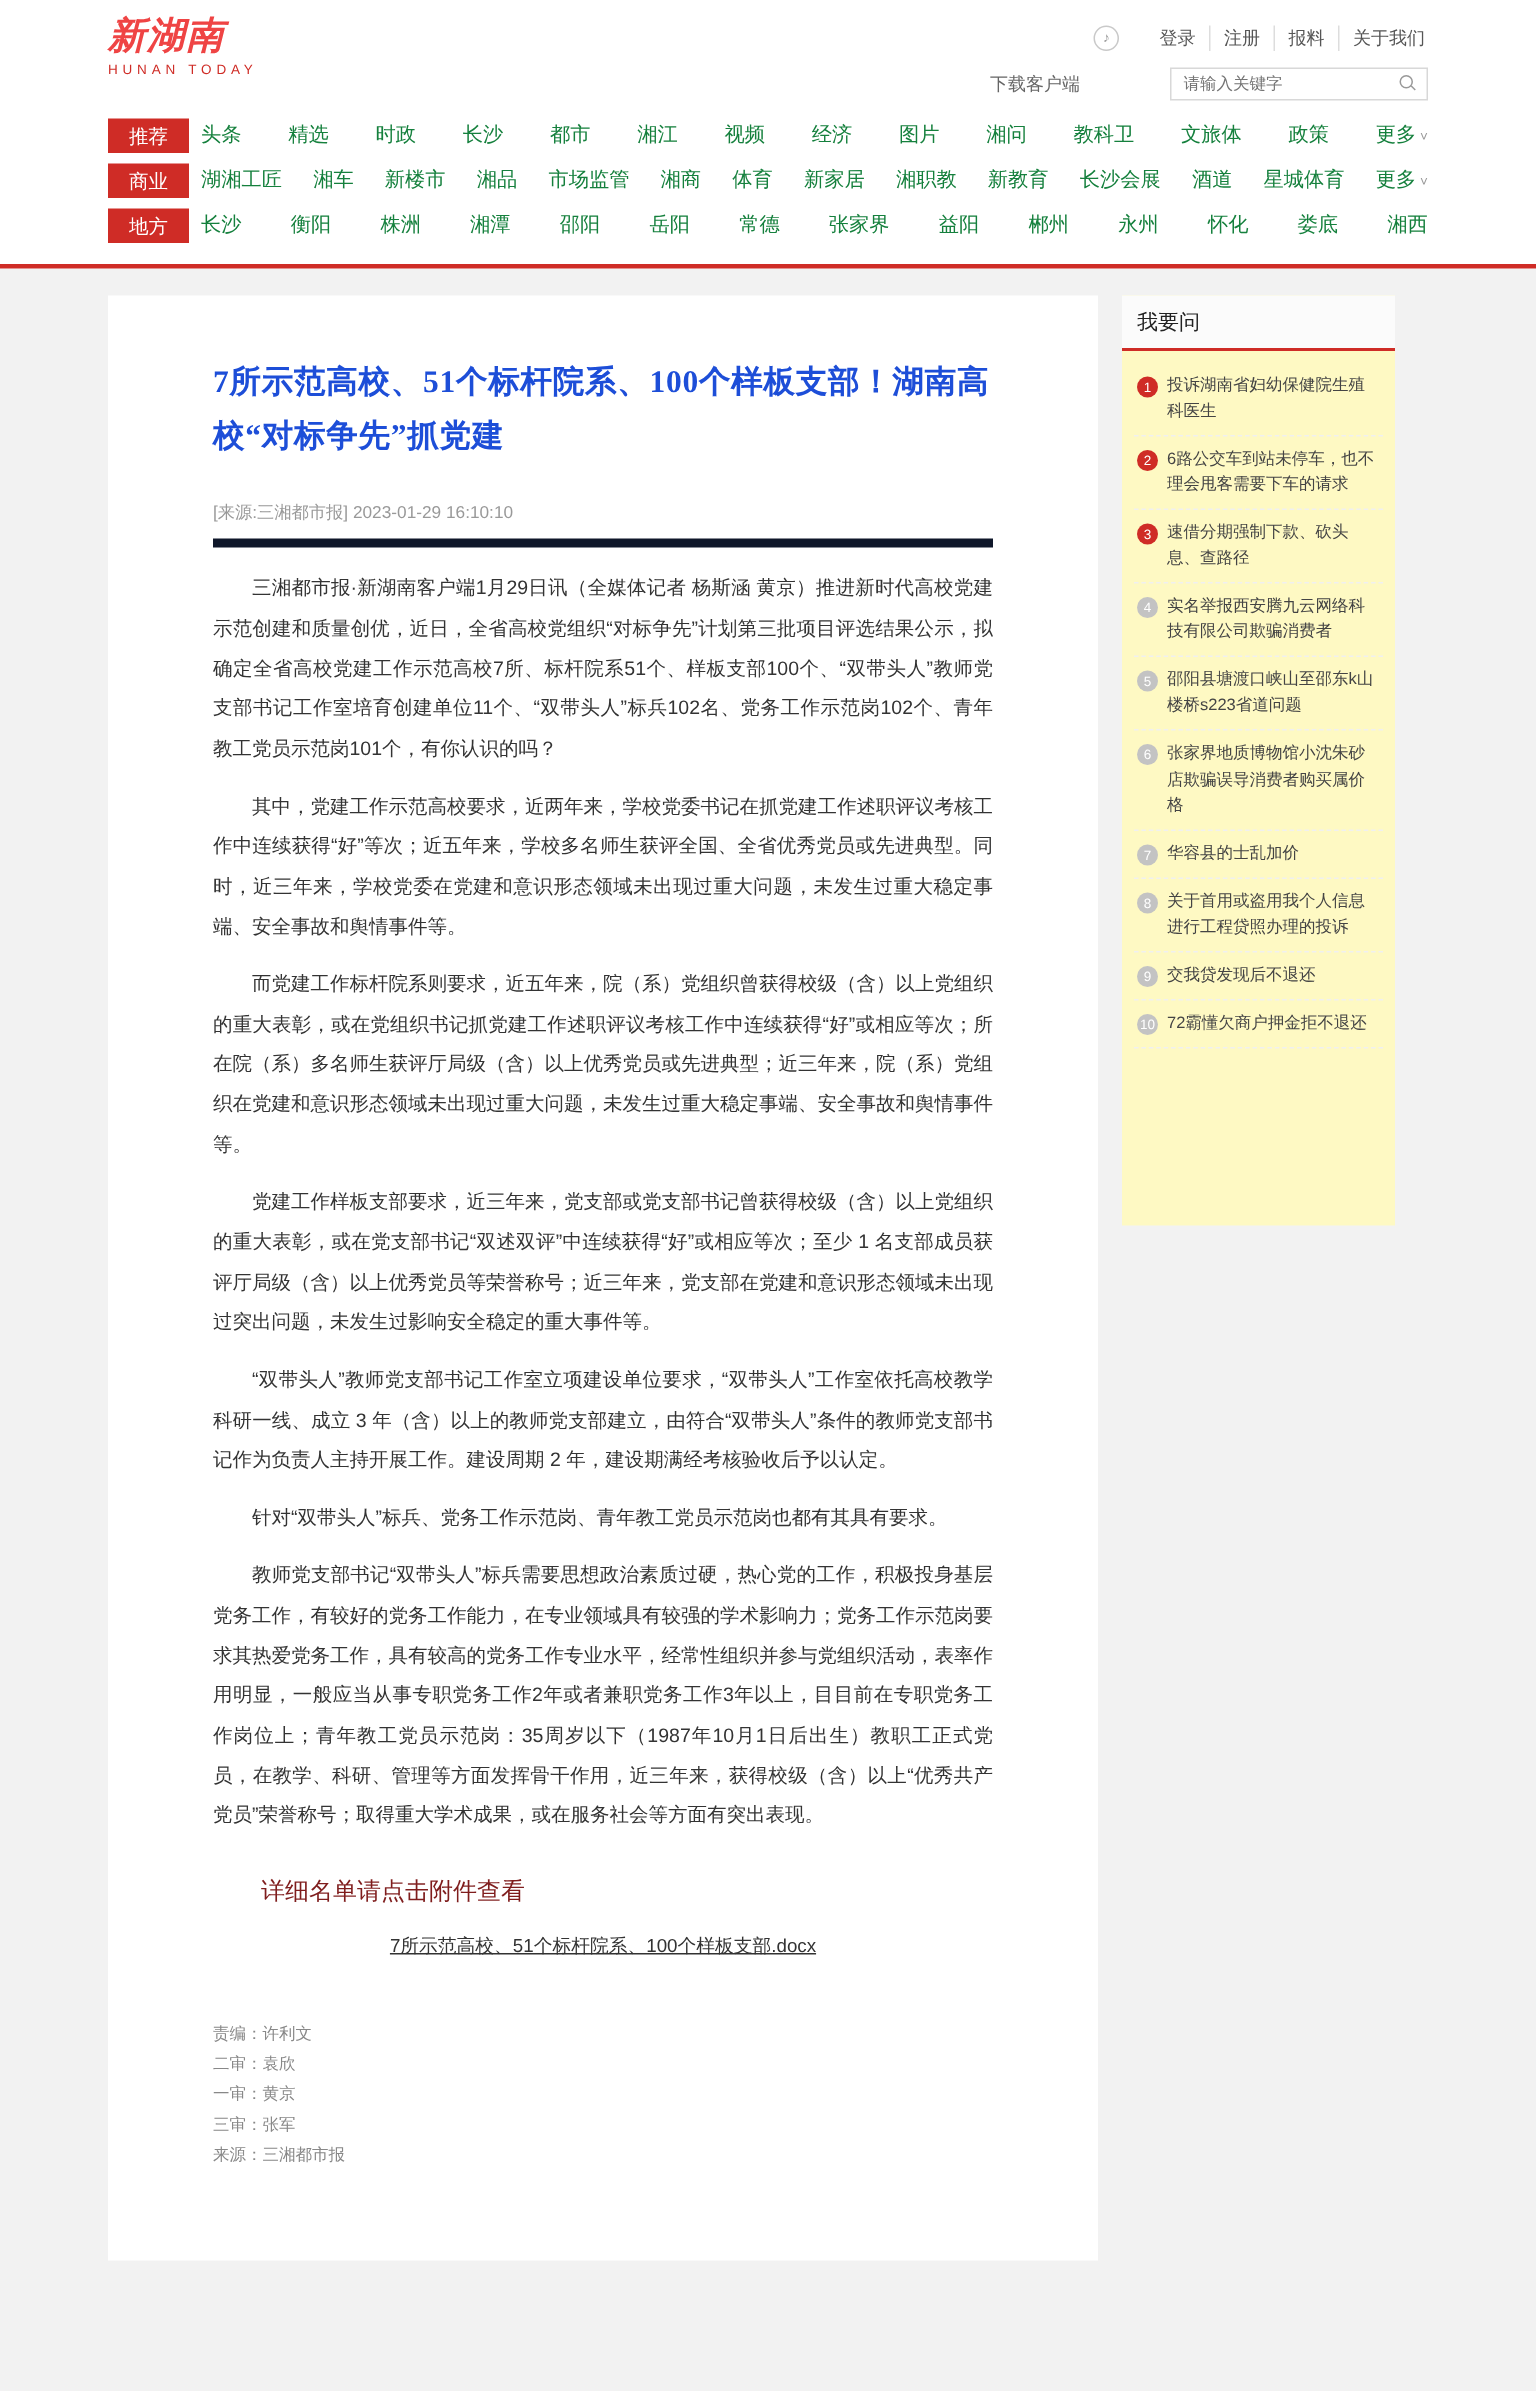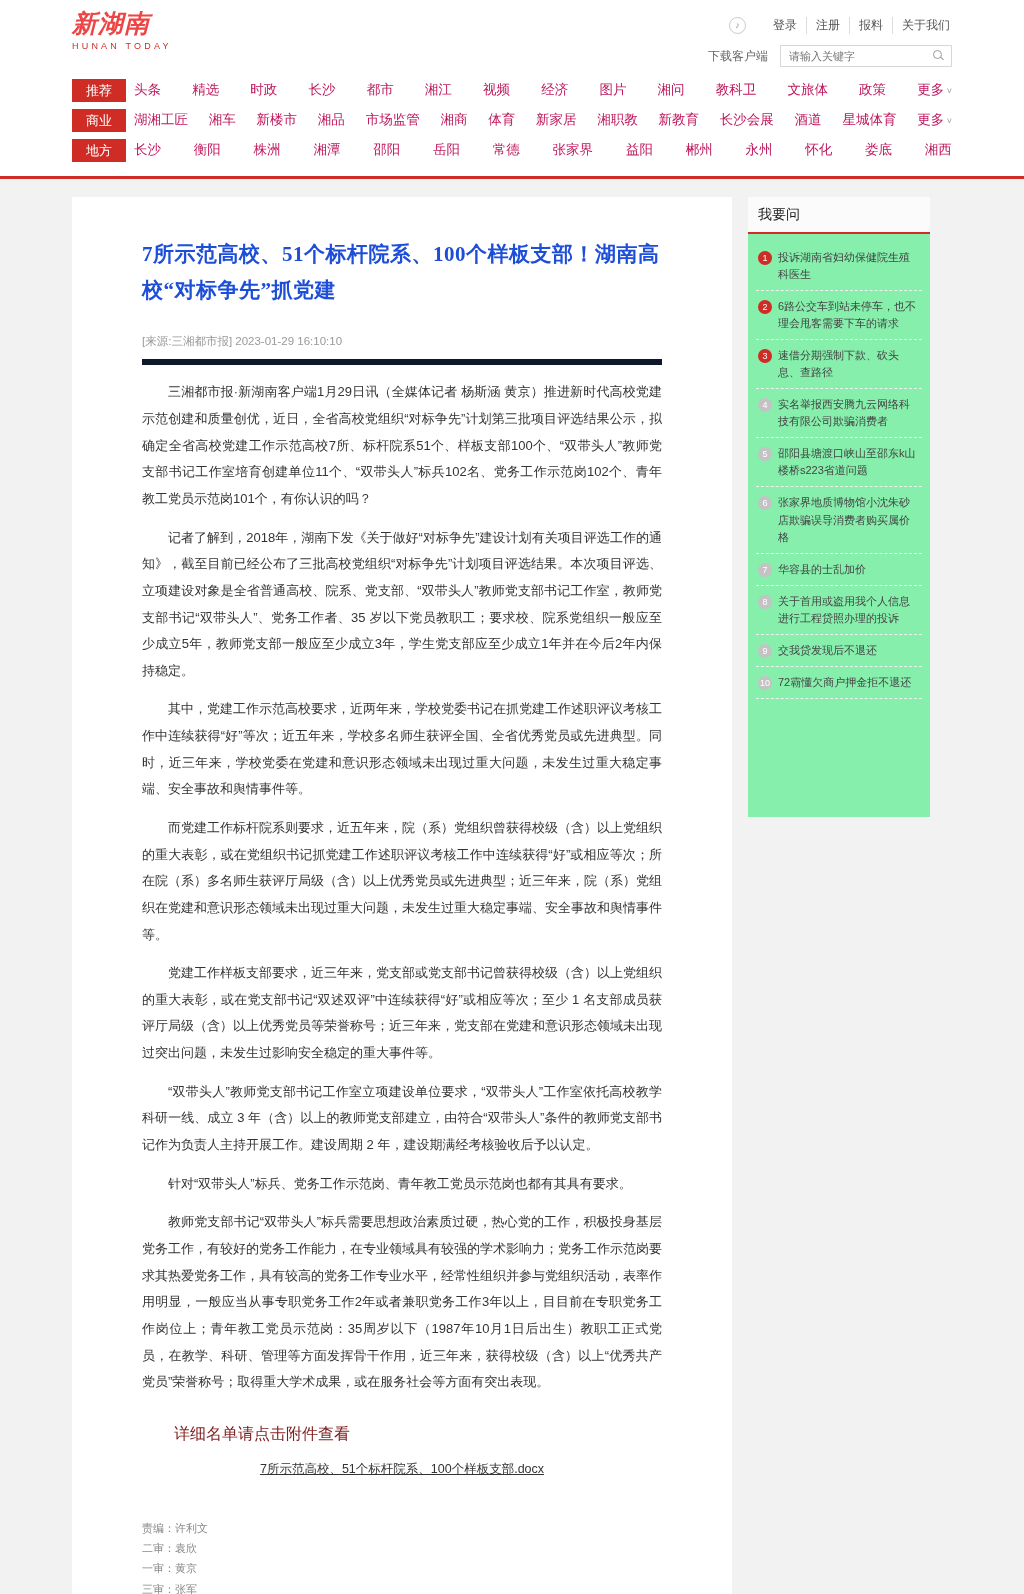--- a/index.html
+++ b/index.html
@@ -71,20 +71,21 @@
     padding: 0 9px;
     border-right: 1px solid #ddd;
   }
   .topbar a:last-child { border-right: none; padding-right: 0; }
   .searchrow {
     display: flex;
     justify-content: flex-end;
     align-items: center;
     height: 28px;
     margin-top: 2px;
+    gap: 48px;
   }
   .download-text {
     font-size: 12px;
     color: #666;
     margin-right: 12px;
   }
   .search-box {
     width: 172px;
     height: 22px;
     border: 1px solid #d8d8d8;
@@ -141,21 +142,21 @@
     margin-right: 8px;
     flex: none;
   }
   .nav-links {
     display: flex;
     flex: 1;
     justify-content: space-between;
     padding-right: 0px;
   }
   .nav-links a {
-    color: #be185d;
+    color: #15803d;
     font-size: 13.5px;
     text-decoration: none;
     white-space: nowrap;
   }
   .nav-links a.more::after {
     content: " ˅";
     font-size: 9px;
     color: #999;
   }
   
@@ -214,21 +215,21 @@
   }
   .credits { margin-top: 40px; }
   .credits div {
     font-size: 11px;
     color: #888;
     line-height: 1.85;
   }
   
   .sidebar {
     width: 182px;
-    background: #86efac;
+    background: #fef9c3;
     min-height: 620px;
   }
   .sidebar-head {
     border-bottom: 2px solid #cf2c26;
     padding: 9px 10px 8px 10px;
     font-size: 14px;
     color: #222;
     background: #fbfbfb;
   }
   .qlist { padding: 8px 8px 16px 8px; }
@@ -351,21 +352,20 @@
     </div>
   </div>
 
   <div class="content">
 
     <div class="article">
       <h1>7所示范高校、51个标杆院系、100个样板支部！湖南高校“对标争先”抓党建</h1>
       <div class="meta">[来源:三湘都市报] 2023-01-29 16:10:10</div>
 
       <p>三湘都市报·新湖南客户端1月29日讯（全媒体记者 杨斯涵 黄京）推进新时代高校党建示范创建和质量创优，近日，全省高校党组织“对标争先”计划第三批项目评选结果公示，拟确定全省高校党建工作示范高校7所、标杆院系51个、样板支部100个、“双带头人”教师党支部书记工作室培育创建单位11个、“双带头人”标兵102名、党务工作示范岗102个、青年教工党员示范岗101个，有你认识的吗？</p>
-      <p>记者了解到，2018年，湖南下发《关于做好“对标争先”建设计划有关项目评选工作的通知》，截至目前已经公布了三批高校党组织“对标争先”计划项目评选结果。本次项目评选、立项建设对象是全省普通高校、院系、党支部、“双带头人”教师党支部书记工作室，教师党支部书记“双带头人”、党务工作者、35 岁以下党员教职工；要求校、院系党组织一般应至少成立5年，教师党支部一般应至少成立3年，学生党支部应至少成立1年并在今后2年内保持稳定。</p>
       <p>其中，党建工作示范高校要求，近两年来，学校党委书记在抓党建工作述职评议考核工作中连续获得“好”等次；近五年来，学校多名师生获评全国、全省优秀党员或先进典型。同时，近三年来，学校党委在党建和意识形态领域未出现过重大问题，未发生过重大稳定事端、安全事故和舆情事件等。</p>
       <p>而党建工作标杆院系则要求，近五年来，院（系）党组织曾获得校级（含）以上党组织的重大表彰，或在党组织书记抓党建工作述职评议考核工作中连续获得“好”或相应等次；所在院（系）多名师生获评厅局级（含）以上优秀党员或先进典型；近三年来，院（系）党组织在党建和意识形态领域未出现过重大问题，未发生过重大稳定事端、安全事故和舆情事件等。</p>
       <p>党建工作样板支部要求，近三年来，党支部或党支部书记曾获得校级（含）以上党组织的重大表彰，或在党支部书记“双述双评”中连续获得“好”或相应等次；至少 1 名支部成员获评厅局级（含）以上优秀党员等荣誉称号；近三年来，党支部在党建和意识形态领域未出现过突出问题，未发生过影响安全稳定的重大事件等。</p>
       <p>“双带头人”教师党支部书记工作室立项建设单位要求，“双带头人”工作室依托高校教学科研一线、成立 3 年（含）以上的教师党支部建立，由符合“双带头人”条件的教师党支部书记作为负责人主持开展工作。建设周期 2 年，建设期满经考核验收后予以认定。</p>
       <p>针对“双带头人”标兵、党务工作示范岗、青年教工党员示范岗也都有其具有要求。</p>
       <p>教师党支部书记“双带头人”标兵需要思想政治素质过硬，热心党的工作，积极投身基层党务工作，有较好的党务工作能力，在专业领域具有较强的学术影响力；党务工作示范岗要求其热爱党务工作，具有较高的党务工作专业水平，经常性组织并参与党组织活动，表率作用明显，一般应当从事专职党务工作2年或者兼职党务工作3年以上，目目前在专职党务工作岗位上；青年教工党员示范岗：35周岁以下（1987年10月1日后出生）教职工正式党员，在教学、科研、管理等方面发挥骨干作用，近三年来，获得校级（含）以上“优秀共产党员”荣誉称号；取得重大学术成果，或在服务社会等方面有突出表现。</p>
 
       <div class="attach-lead">详细名单请点击附件查看</div>
       <a href="#" class="attach-link">7所示范高校、51个标杆院系、100个样板支部.docx</a>
 

